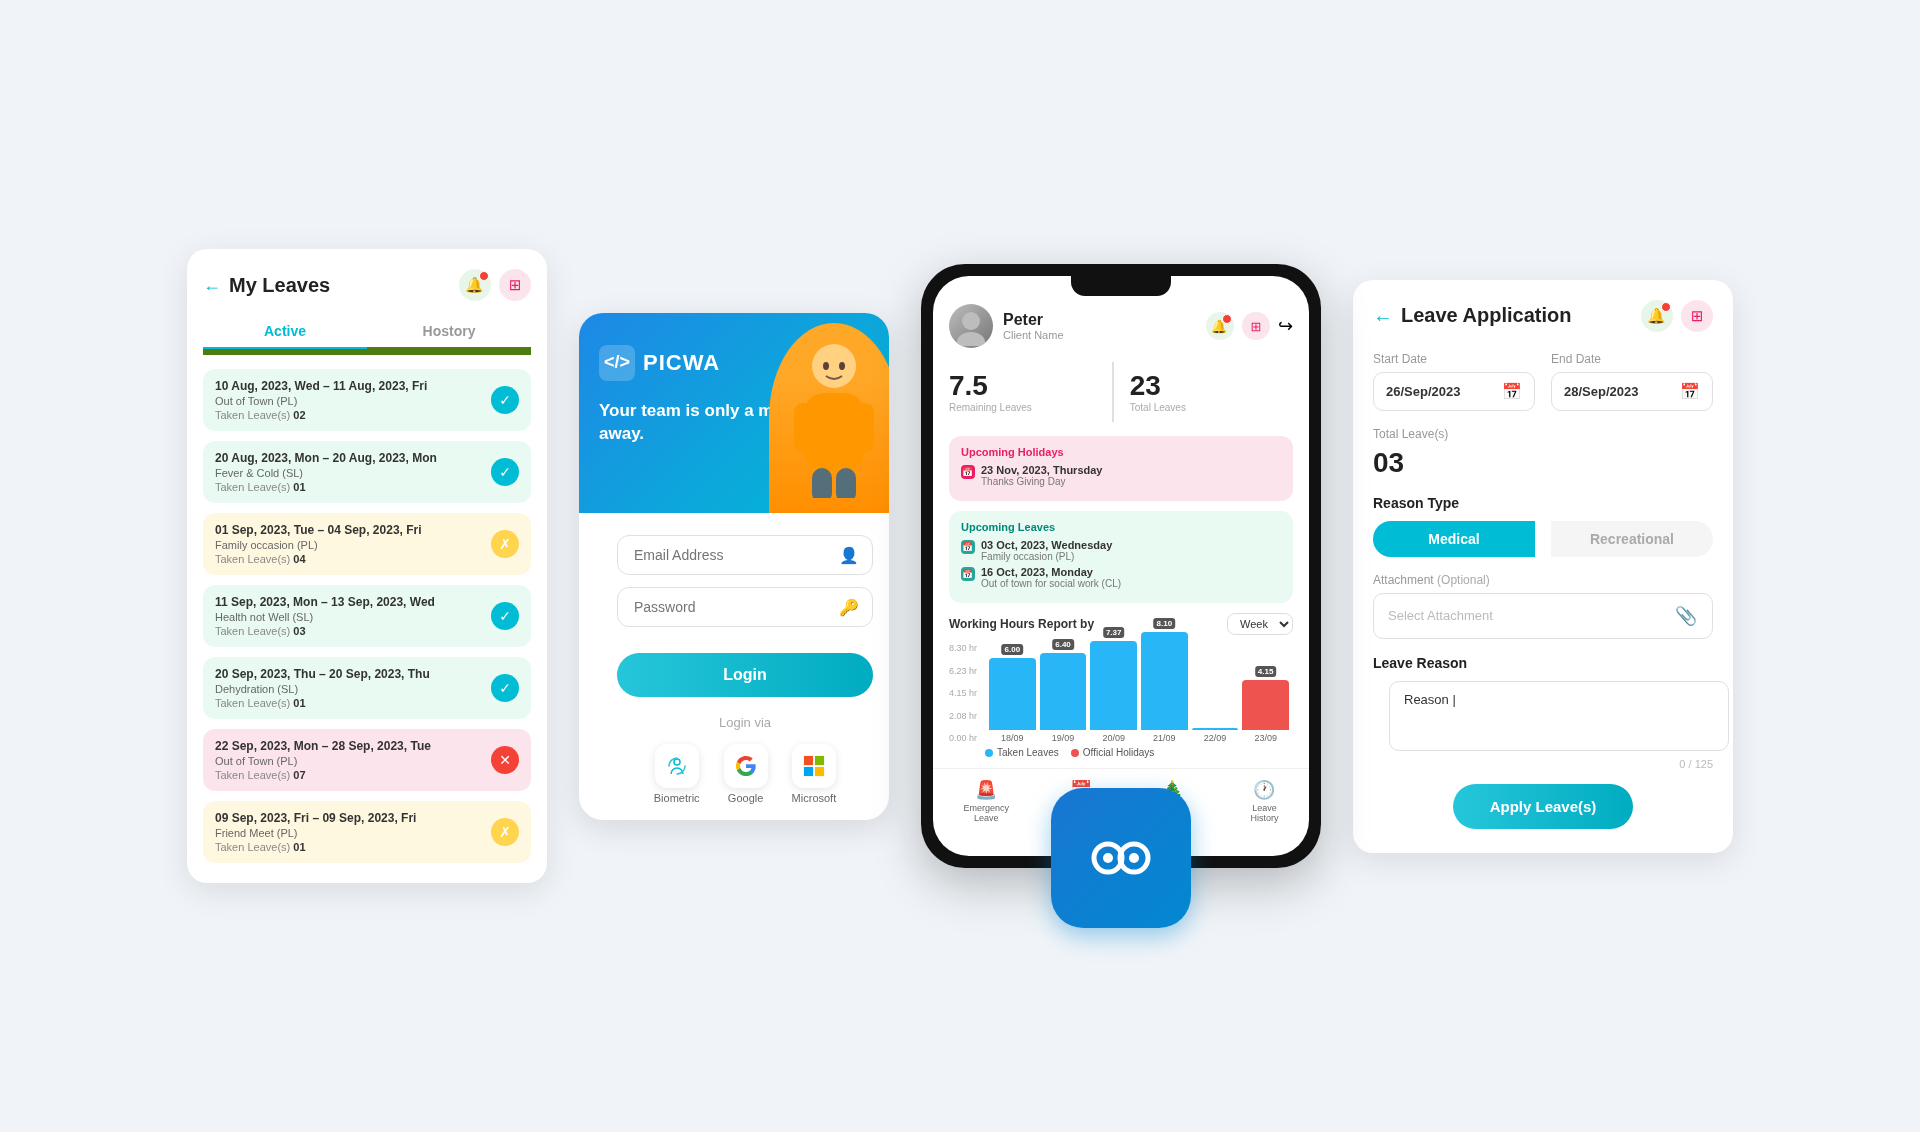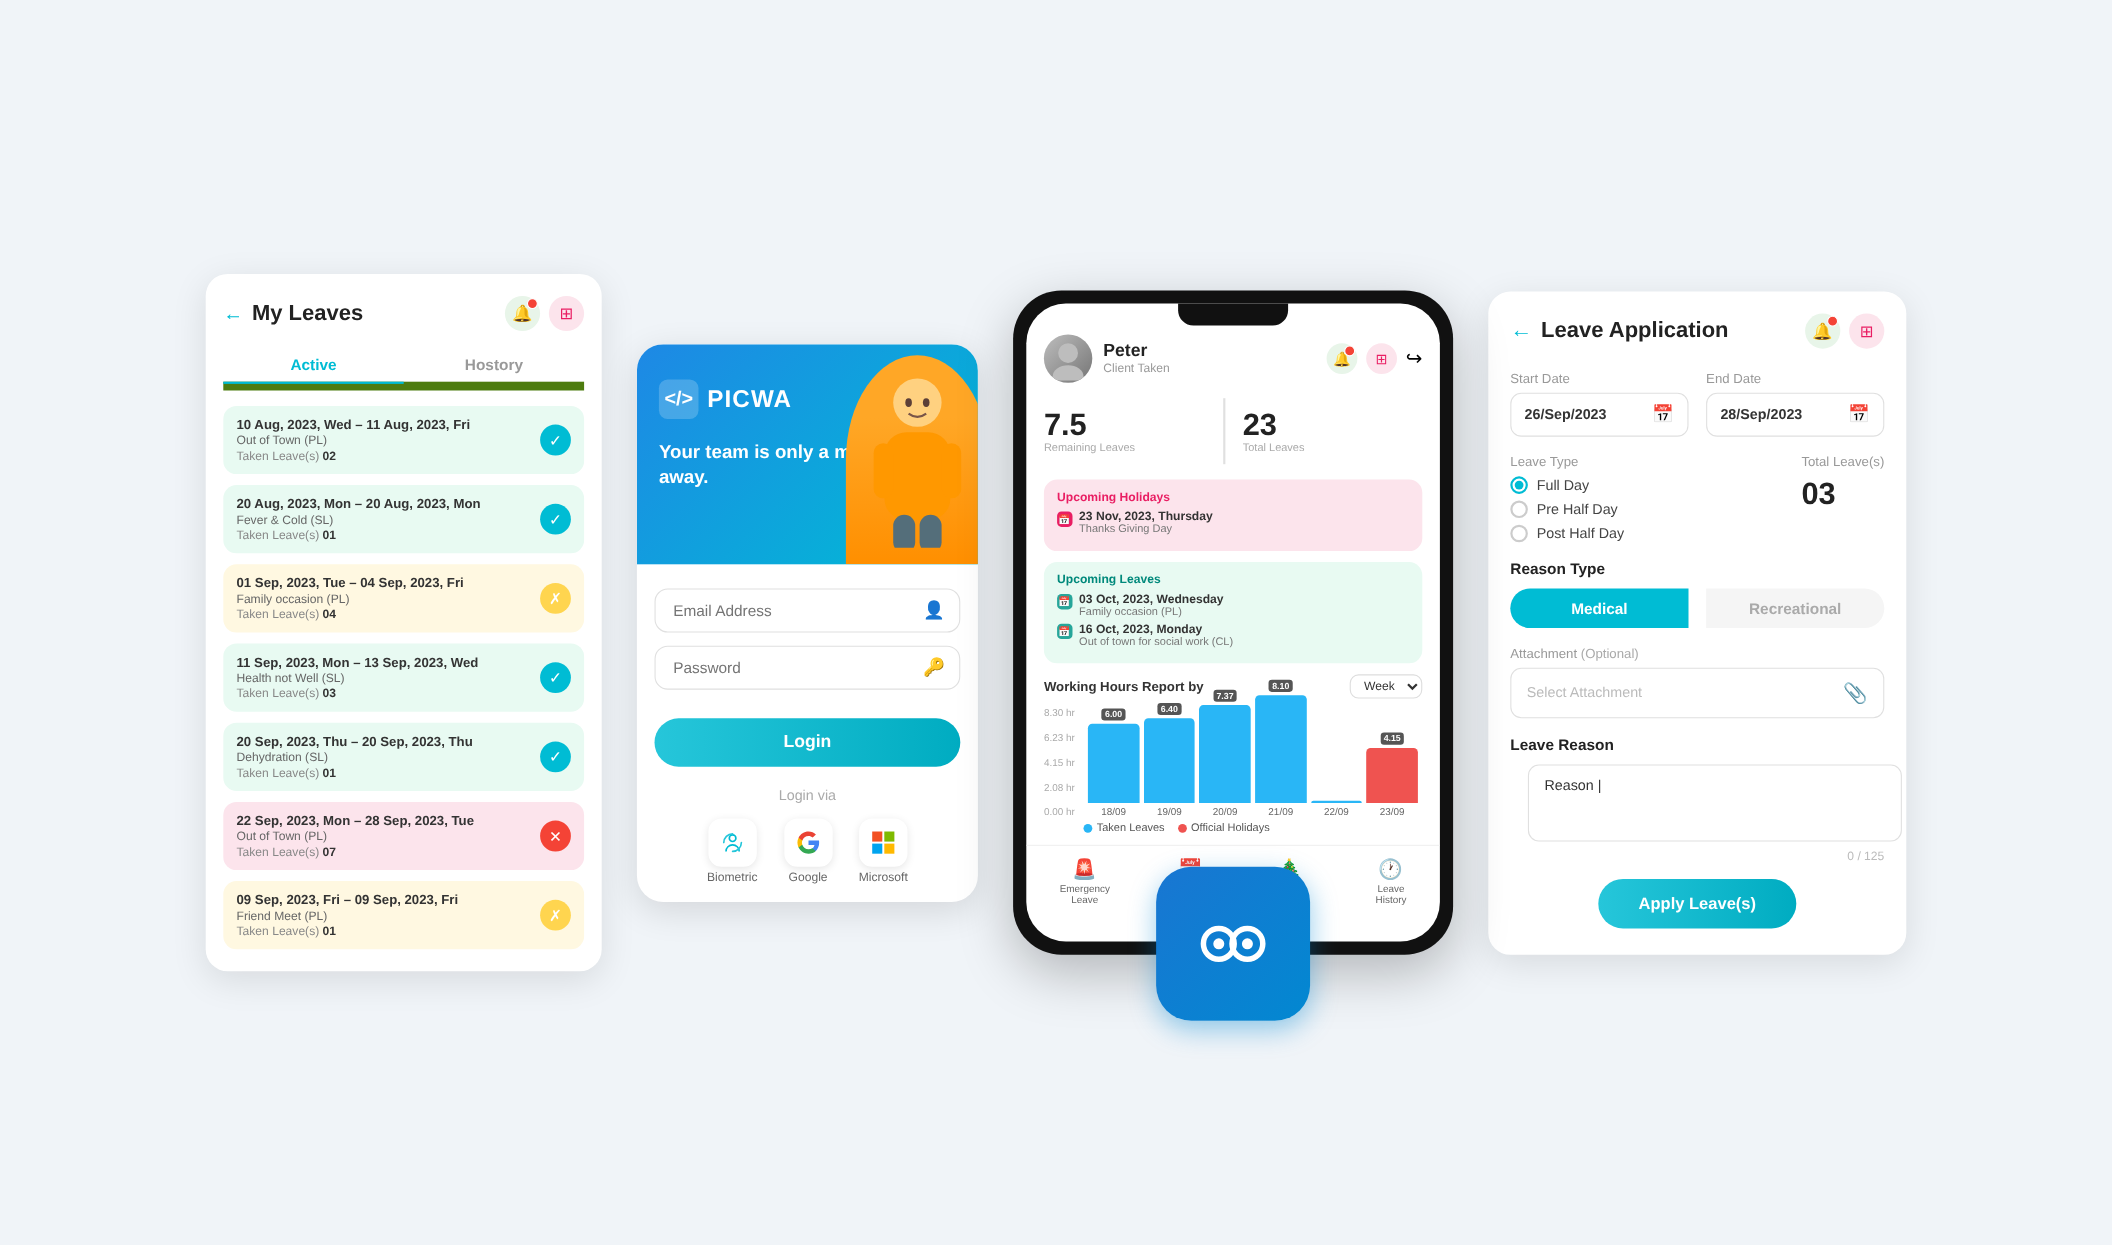--- a/index.html
+++ b/index.html
@@ -126,21 +126,21 @@
     .logo-text { font-size: 22px; font-weight: 800; color: #fff; letter-spacing: 1px; }
     .login-tagline { color: #fff; font-size: 17px; font-weight: 600; line-height: 1.4; }
     .login-person {
       position: absolute; right: -10px; bottom: 0;
       width: 130px; height: 190px;
       background: linear-gradient(180deg, #ffa726 30%, #ff8f00 100%);
       border-radius: 50% 50% 0 0;
       display: flex; align-items: center; justify-content: center;
       font-size: 60px;
     }
-    .login-form-area { padding: 22px 16px 16px; }
+    .login-form-area { padding: 22px 16px 16px; margin-left: 22px; }
     .input-field {
       width: 100%;
       border: 1.5px solid #e0e0e0;
       border-radius: 12px;
       padding: 11px 40px 11px 16px;
       font-size: 14px;
       color: #333;
       margin-bottom: 12px;
       outline: none;
       position: relative;
@@ -574,21 +574,21 @@
         <div class="profile-row">
           <div class="profile-left">
             <div class="avatar">
               <svg width="40" height="40" viewBox="0 0 40 40">
                 <circle cx="20" cy="15" r="9" fill="#bdbdbd"></circle>
                 <ellipse cx="20" cy="36" rx="14" ry="10" fill="#bdbdbd"></ellipse>
               </svg>
             </div>
             <div>
               <div class="profile-name">Peter</div>
-              <div class="profile-sub">Client Taken</div>
+              <div class="profile-sub">Client Name</div>
             </div>
           </div>
           <div class="profile-icons">
             <div class="icon-bell" style="width:28px;height:28px;font-size:13px;">🔔<span class="badge"></span></div>
             <div class="icon-grid" style="width:28px;height:28px;font-size:13px;">⊞</div>
             <span style="font-size:18px;cursor:pointer;">↪</span>
           </div>
         </div>
 
         <div class="leaves-stats">
@@ -765,37 +765,20 @@
       <div class="field-label">End Date</div>
       <div class="date-input">
         <span>28/Sep/2023</span>
         <span class="cal-icon">📅</span>
       </div>
     </div>
   </div>
 
   
   <div class="leave-type-row">
-    <div class="leave-type-col">
-      <div class="field-label">Leave Type</div>
-      <div class="radio-group">
-        <label class="radio-item">
-          <div class="radio-circle active"></div>
-          <span>Full Day</span>
-        </label>
-        <label class="radio-item">
-          <div class="radio-circle"></div>
-          <span>Pre Half Day</span>
-        </label>
-        <label class="radio-item">
-          <div class="radio-circle"></div>
-          <span>Post Half Day</span>
-        </label>
-      </div>
-    </div>
     <div class="total-leaves-col">
       <div class="field-label">Total Leave(s)</div>
       <div class="total-num">03</div>
     </div>
   </div>
 
   
   <div class="section-label">Reason Type</div>
   <div class="reason-type-row">
     <button class="reason-btn active">Medical</button>

